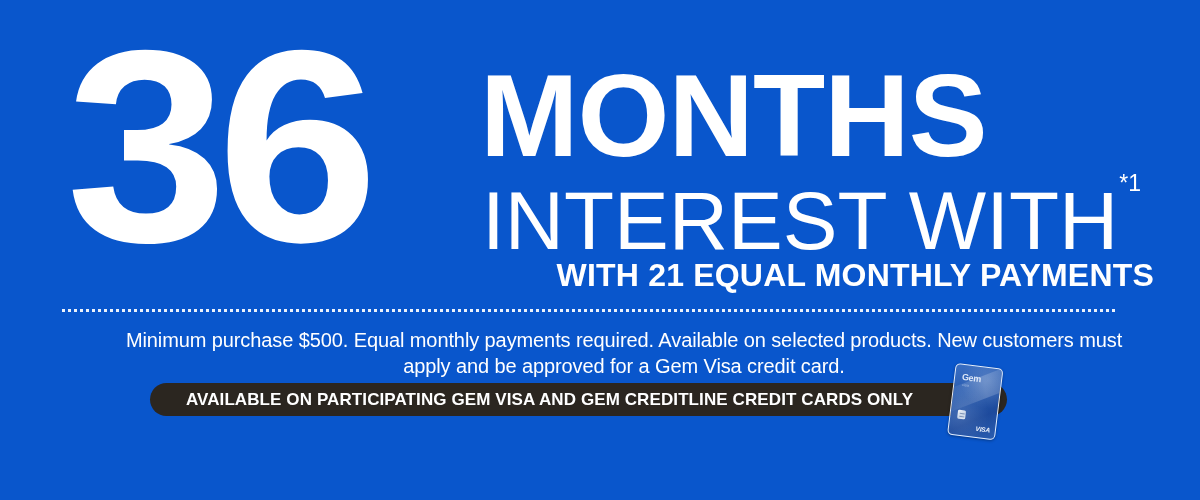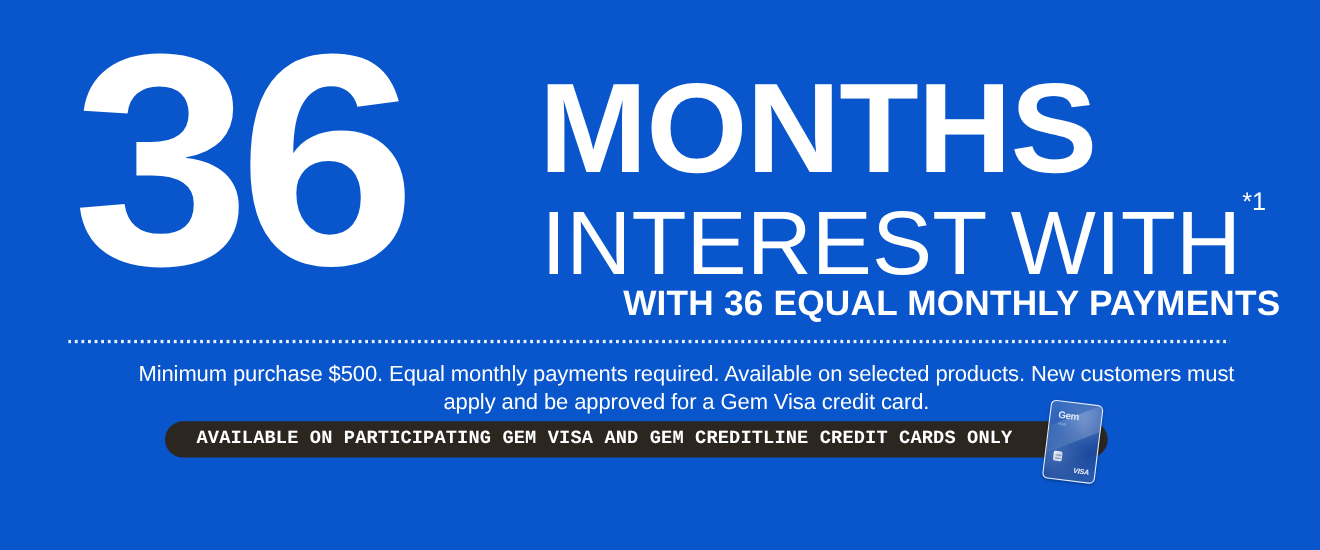--- a/index.html
+++ b/index.html
@@ -37,21 +37,21 @@
     letter-spacing:-10px;
     color:#ffffff;
     font-family:"Liberation Sans", sans-serif;
     transform:scaleX(1.06);
     transform-origin:left center;
     white-space:nowrap;
   }
 
   .hero-right {
     position:absolute;
-    left:490px;
+    left:480px;
     top:0;
     width:676px;
     height:300px;
   }
 
   .line-months {
     position:absolute;
     left:0;
     top:58px;
     font-size:116px;
@@ -147,21 +147,20 @@
     width:100%;
     height:33px;
     line-height:33px;
     text-align:center;
     padding-right:58px;
     font-size:17px;
     font-weight:700;
     letter-spacing:0.1px;
     color:#ffffff;
     white-space:nowrap;
-    font-family:Liberation Mono, monospace;
   }
 
   
   .card-wrap {
     position:absolute;
     left:951px;
     top:366px;
     width:54px;
     height:76px;
     z-index:3;
@@ -247,21 +246,21 @@
     <div class="big-number">36</div>
 
     <div class="hero-right">
 
       <div class="line-months">MONTHS</div>
 
       <div class="line-interest">
         <span>INTEREST WITH</span><span class="footnote">*1</span>
       </div>
 
-      <div class="line-with">WITH 36 EQUAL MONTHLY PAYMENTS</div>
+      <div class="line-with">WITH 21 EQUAL MONTHLY PAYMENTS</div>
 
     </div>
   </div>
 
   <div class="divider"></div>
 
   <div class="fineprint">Minimum purchase $500. Equal monthly payments required. Available on selected products. New customers must apply and be approved for a Gem Visa credit card.</div>
 
   <div class="badge">
     <div class="badge-label">AVAILABLE ON PARTICIPATING GEM VISA AND GEM CREDITLINE CREDIT CARDS ONLY</div>

